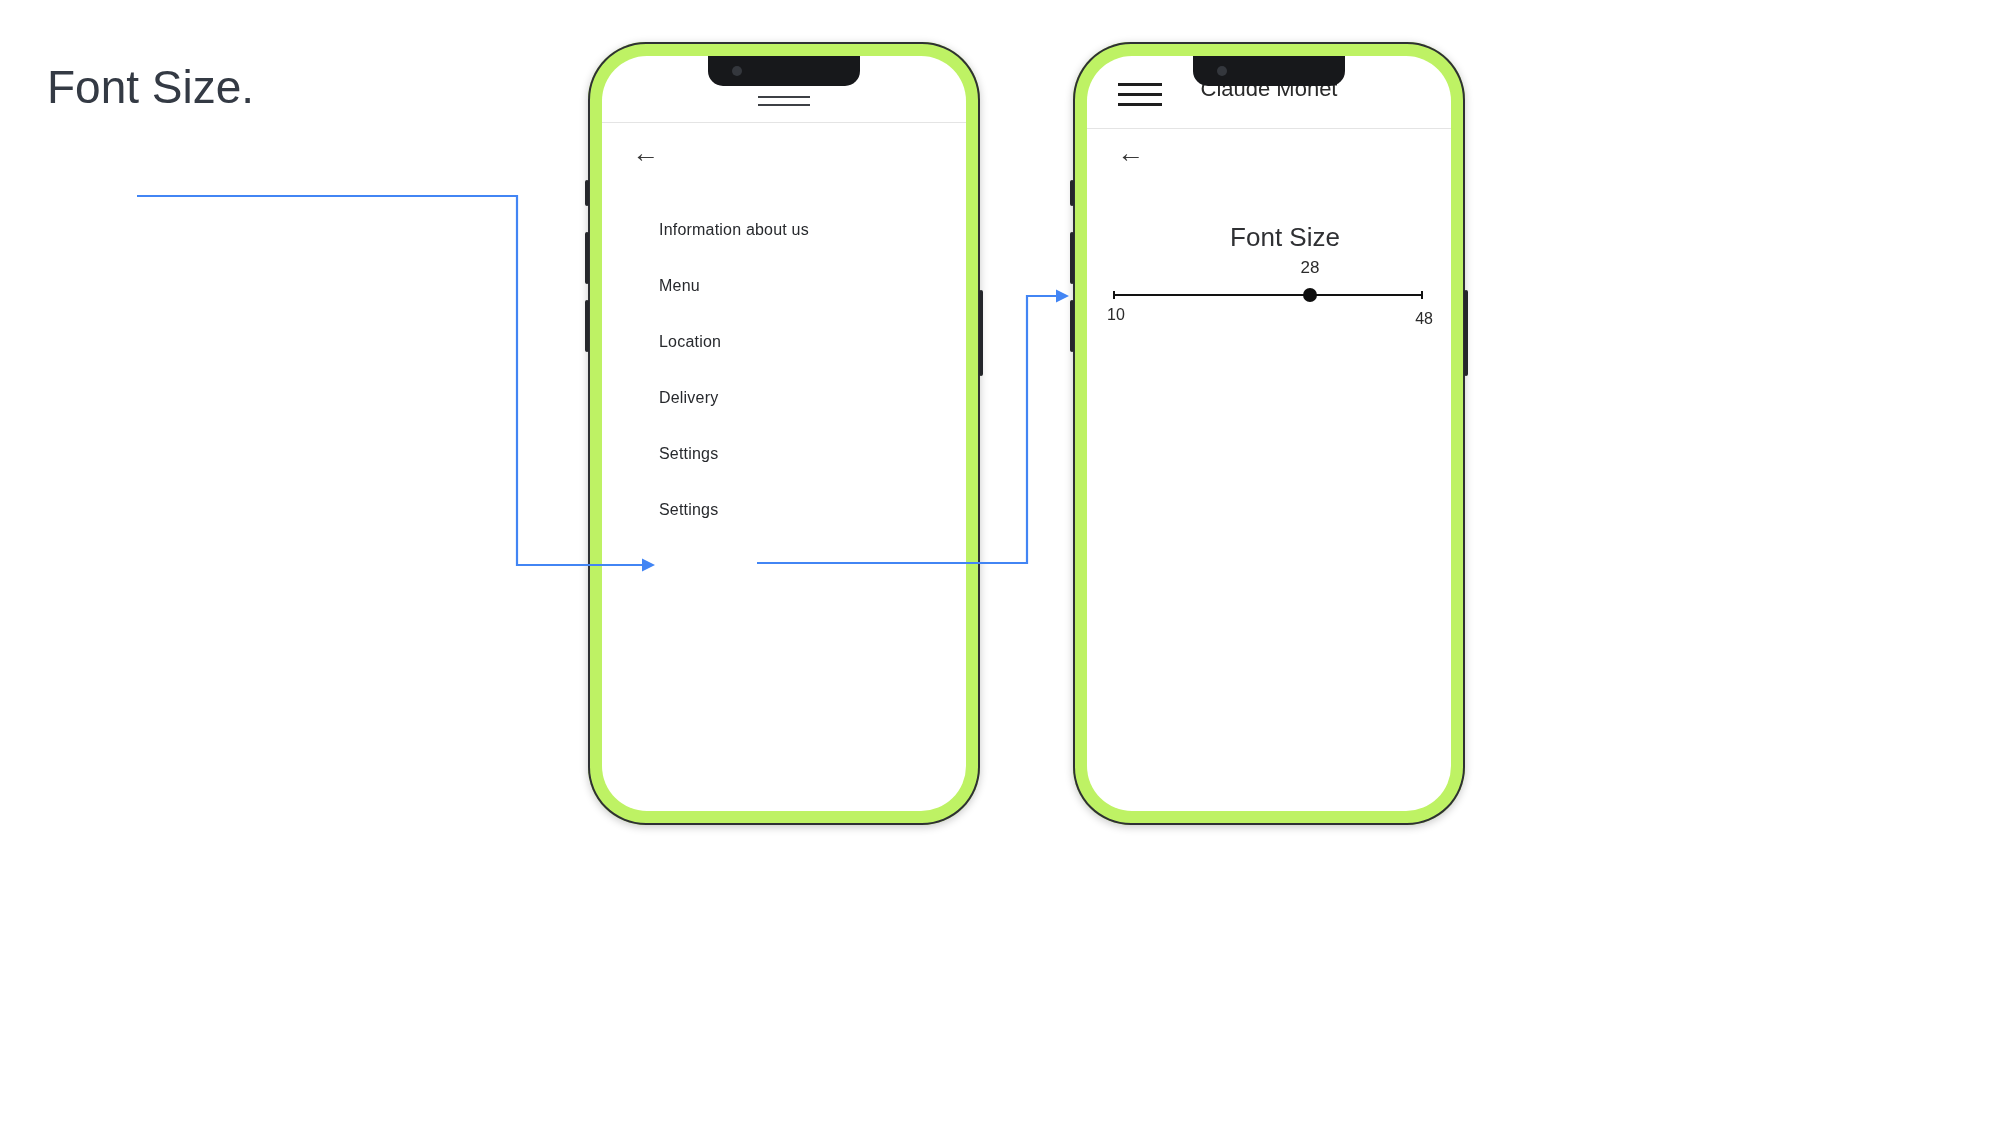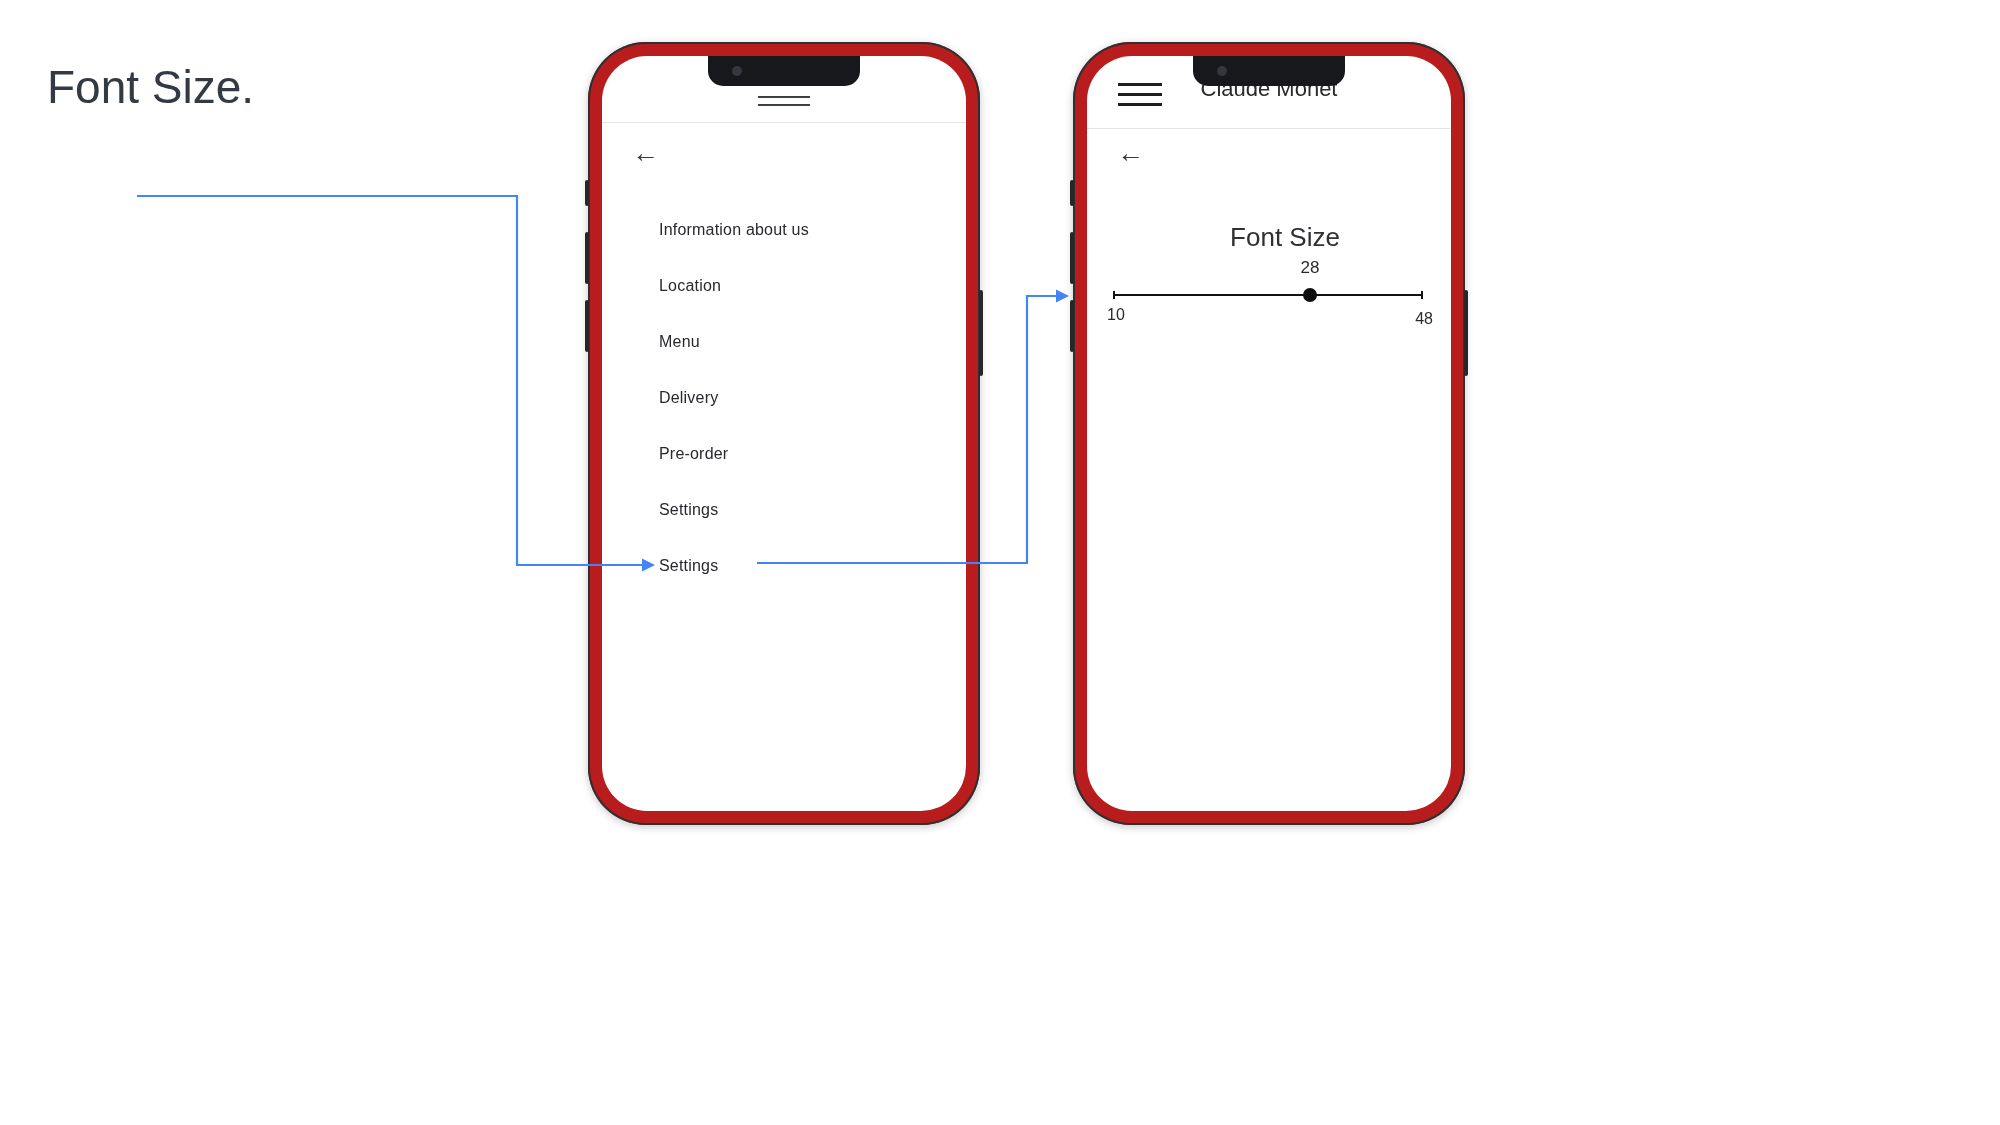--- a/index.html
+++ b/index.html
@@ -8,21 +8,21 @@
   .canvas { position:relative; width:2000px; height:1125px; background:#ffffff; overflow:hidden; }
 
   
   .headline { position:absolute; left:47px; top:60px; font-size:46px; font-weight:400; color:#343a44; }
   .desc { position:absolute; left:47px; top:164px; font-size:27px; line-height:36.5px; color:#17181a; white-space:pre-line; }
 
   
   .overlay { position:absolute; left:0; top:0; width:2000px; height:1125px; z-index:50; pointer-events:none; }
 
   
-  .phone { position:absolute; top:42px; width:392px; height:783px; background:#b91c1c;
+  .phone { position:absolute; top:42px; width:392px; height:783px; background:#bef264;
            border-radius:58px; box-shadow: inset 0 0 0 2px #2e3033, 0 2px 8px rgba(0,0,0,.22); }
   .phone-menu { left:588px; }
   .phone-fontsize { left:1073px; }
   .nub { position:absolute; background:#25272b; border-radius:3px; }
   .nub.mute  { left:-3px; top:138px; width:4px; height:26px; }
   .nub.vol1  { left:-3px; top:190px; width:4px; height:52px; }
   .nub.vol2  { left:-3px; top:258px; width:4px; height:52px; }
   .nub.power { right:-3px; top:248px; width:4px; height:86px; }
 
   .screen { position:absolute; left:14px; top:14px; width:364px; height:755px; background:#ffffff;
@@ -85,24 +85,23 @@
       </div>
       <div class="handle">
         <div class="bar"></div>
         <div class="bar"></div>
       </div>
       <div class="hdr-divider"></div>
       <div class="back">←</div>
 
       <div class="menu">
         <div class="menu-item">Information about us</div>
+        <div class="menu-item">Menu</div>
         <div class="menu-item">Location</div>
-        <div class="menu-item">Menu</div>
         <div class="menu-item">Delivery</div>
-        <div class="menu-item">Pre-order</div>
         <div class="menu-item">Settings</div>
         <div class="menu-item">Settings</div>
       </div>
     </div>
   </div>
 
   <div class="phone phone-fontsize">
     <div class="nub mute"></div>
     <div class="nub vol1"></div>
     <div class="nub vol2"></div>

